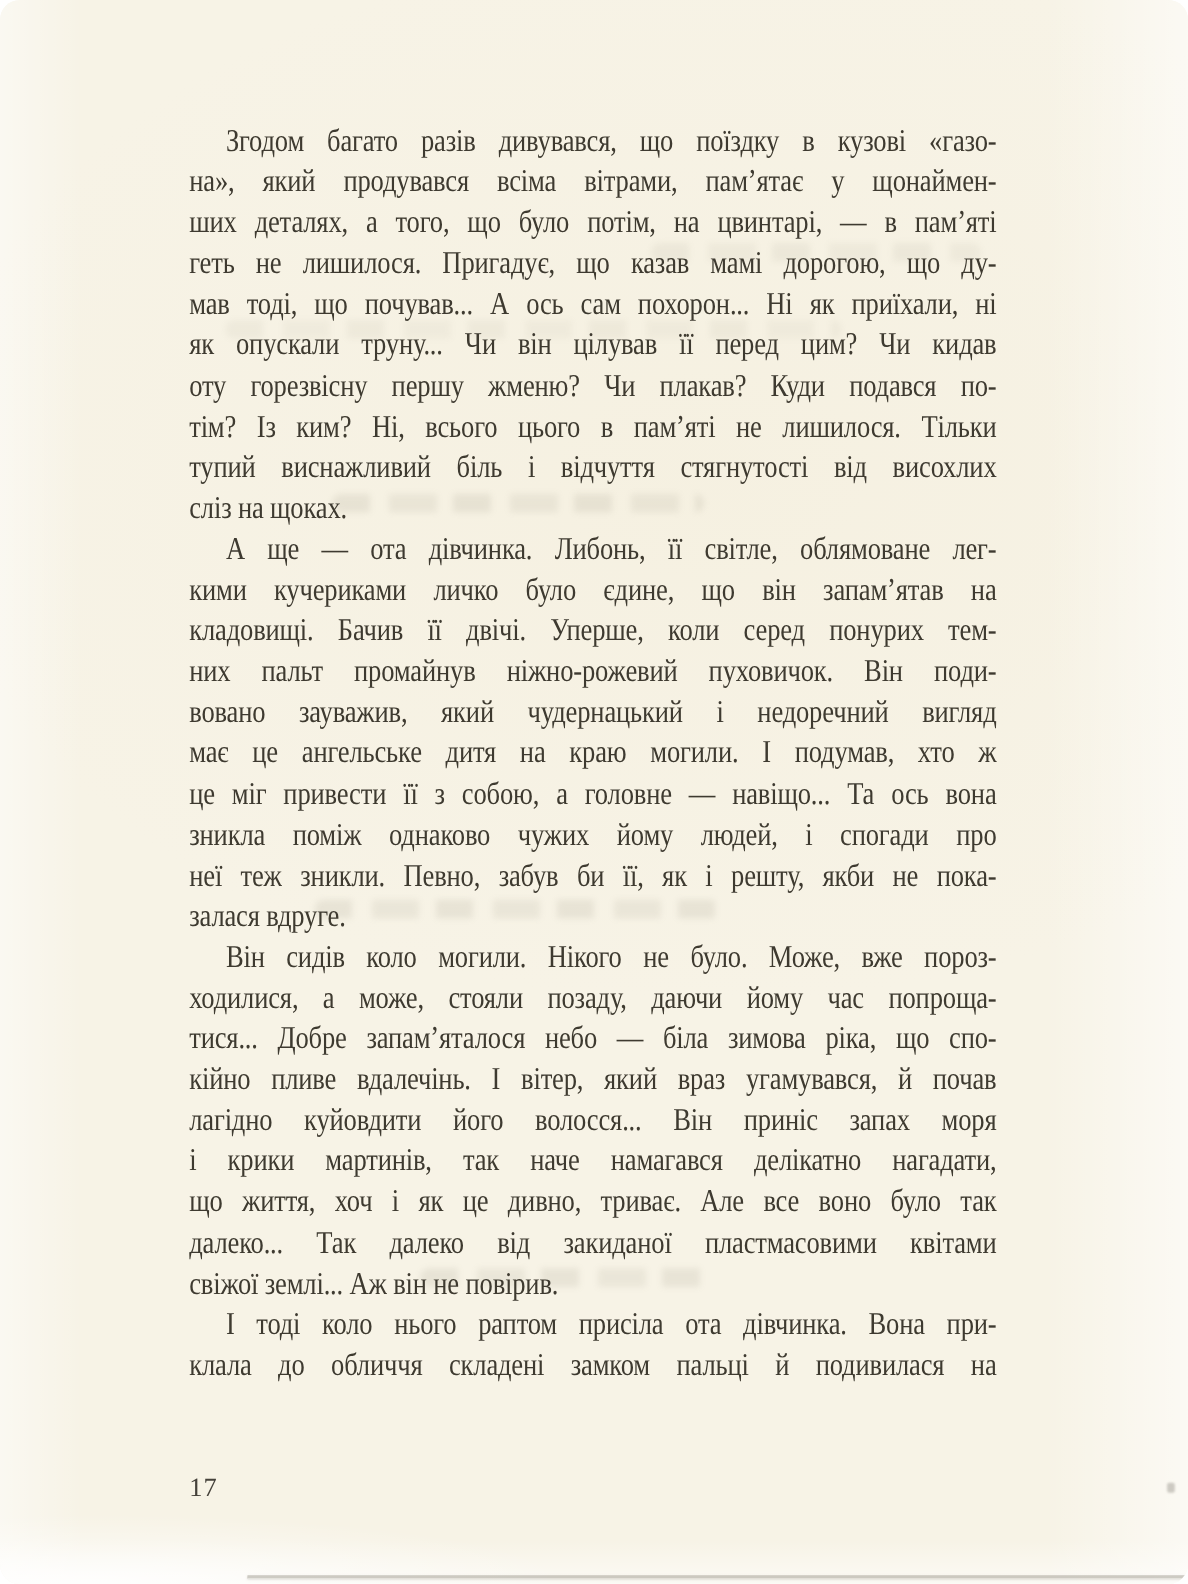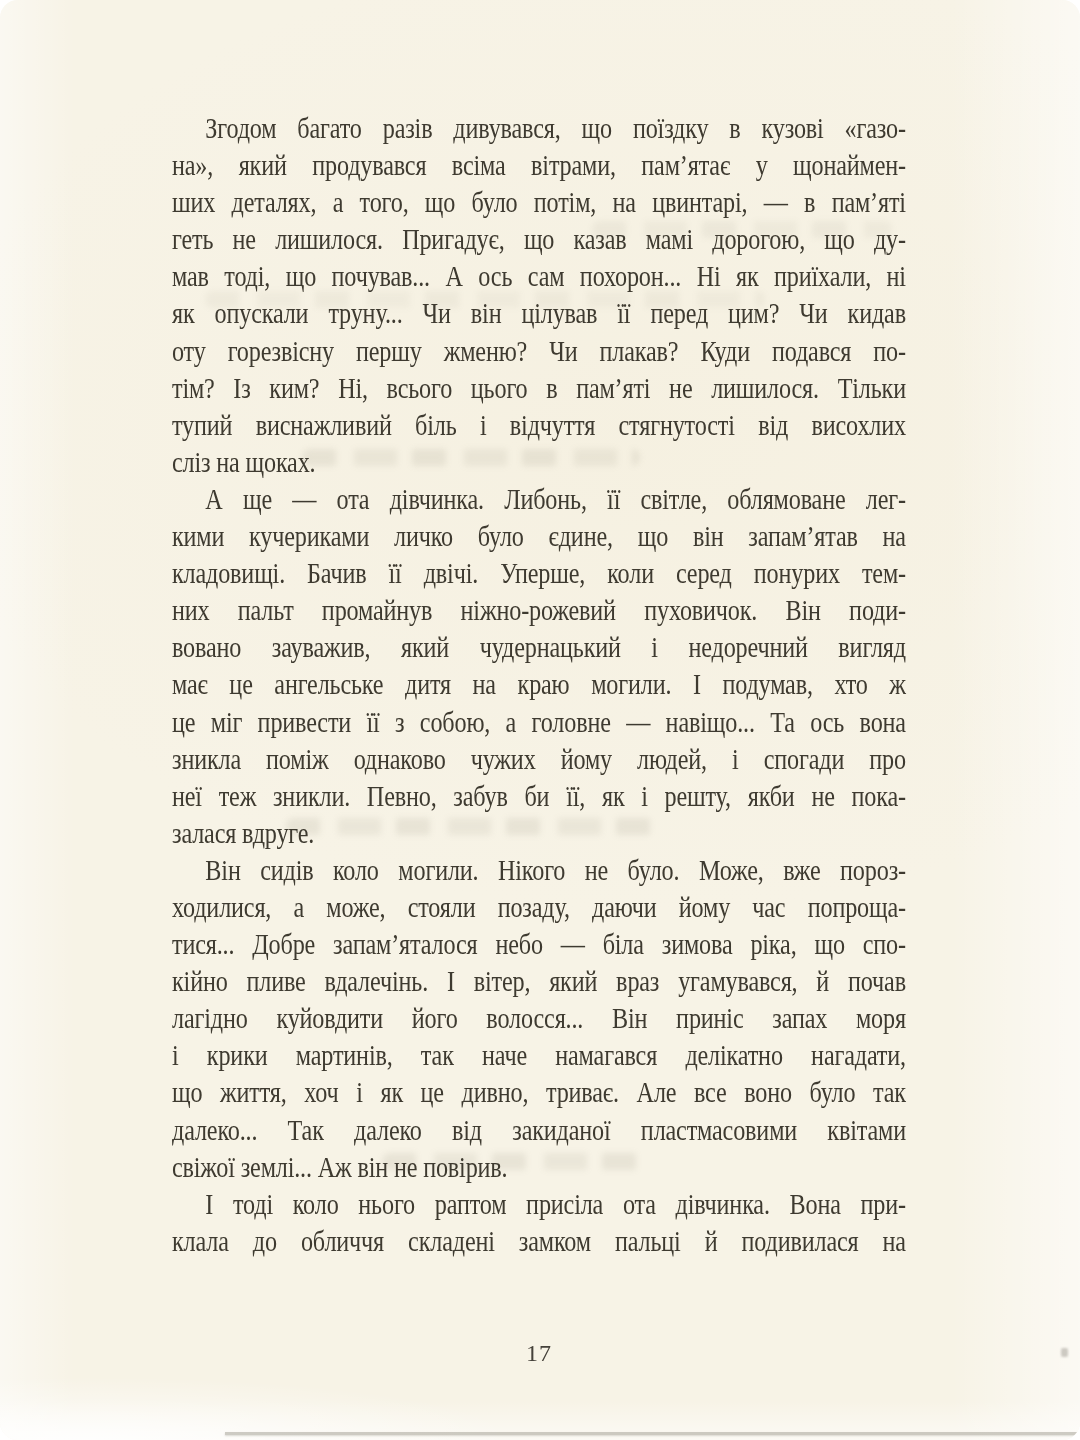--- a/index.html
+++ b/index.html
@@ -45,21 +45,20 @@
     font-size: 29px;
     line-height: 37.1px;
     letter-spacing: -0.2px;
   }
   .line { text-align: justify; text-align-last: justify; white-space: normal; }
   .line.first { text-indent: 40px; }
   .line.last { text-align: left; text-align-last: left; }
   .page-number {
     position: absolute;
     left: 172px; top: 1340px; width: 734px;
-    text-align: center;
     font-size: 24px;
     color: #45413a;
     letter-spacing: 1px;
   }
   
   .ghost {
     position: absolute; height: 17px; pointer-events: none;
     background: repeating-linear-gradient(90deg,
       rgba(150,144,126,0.55) 0px, rgba(150,144,126,0.55) 34px,
       rgba(150,144,126,0) 34px, rgba(150,144,126,0) 52px,

